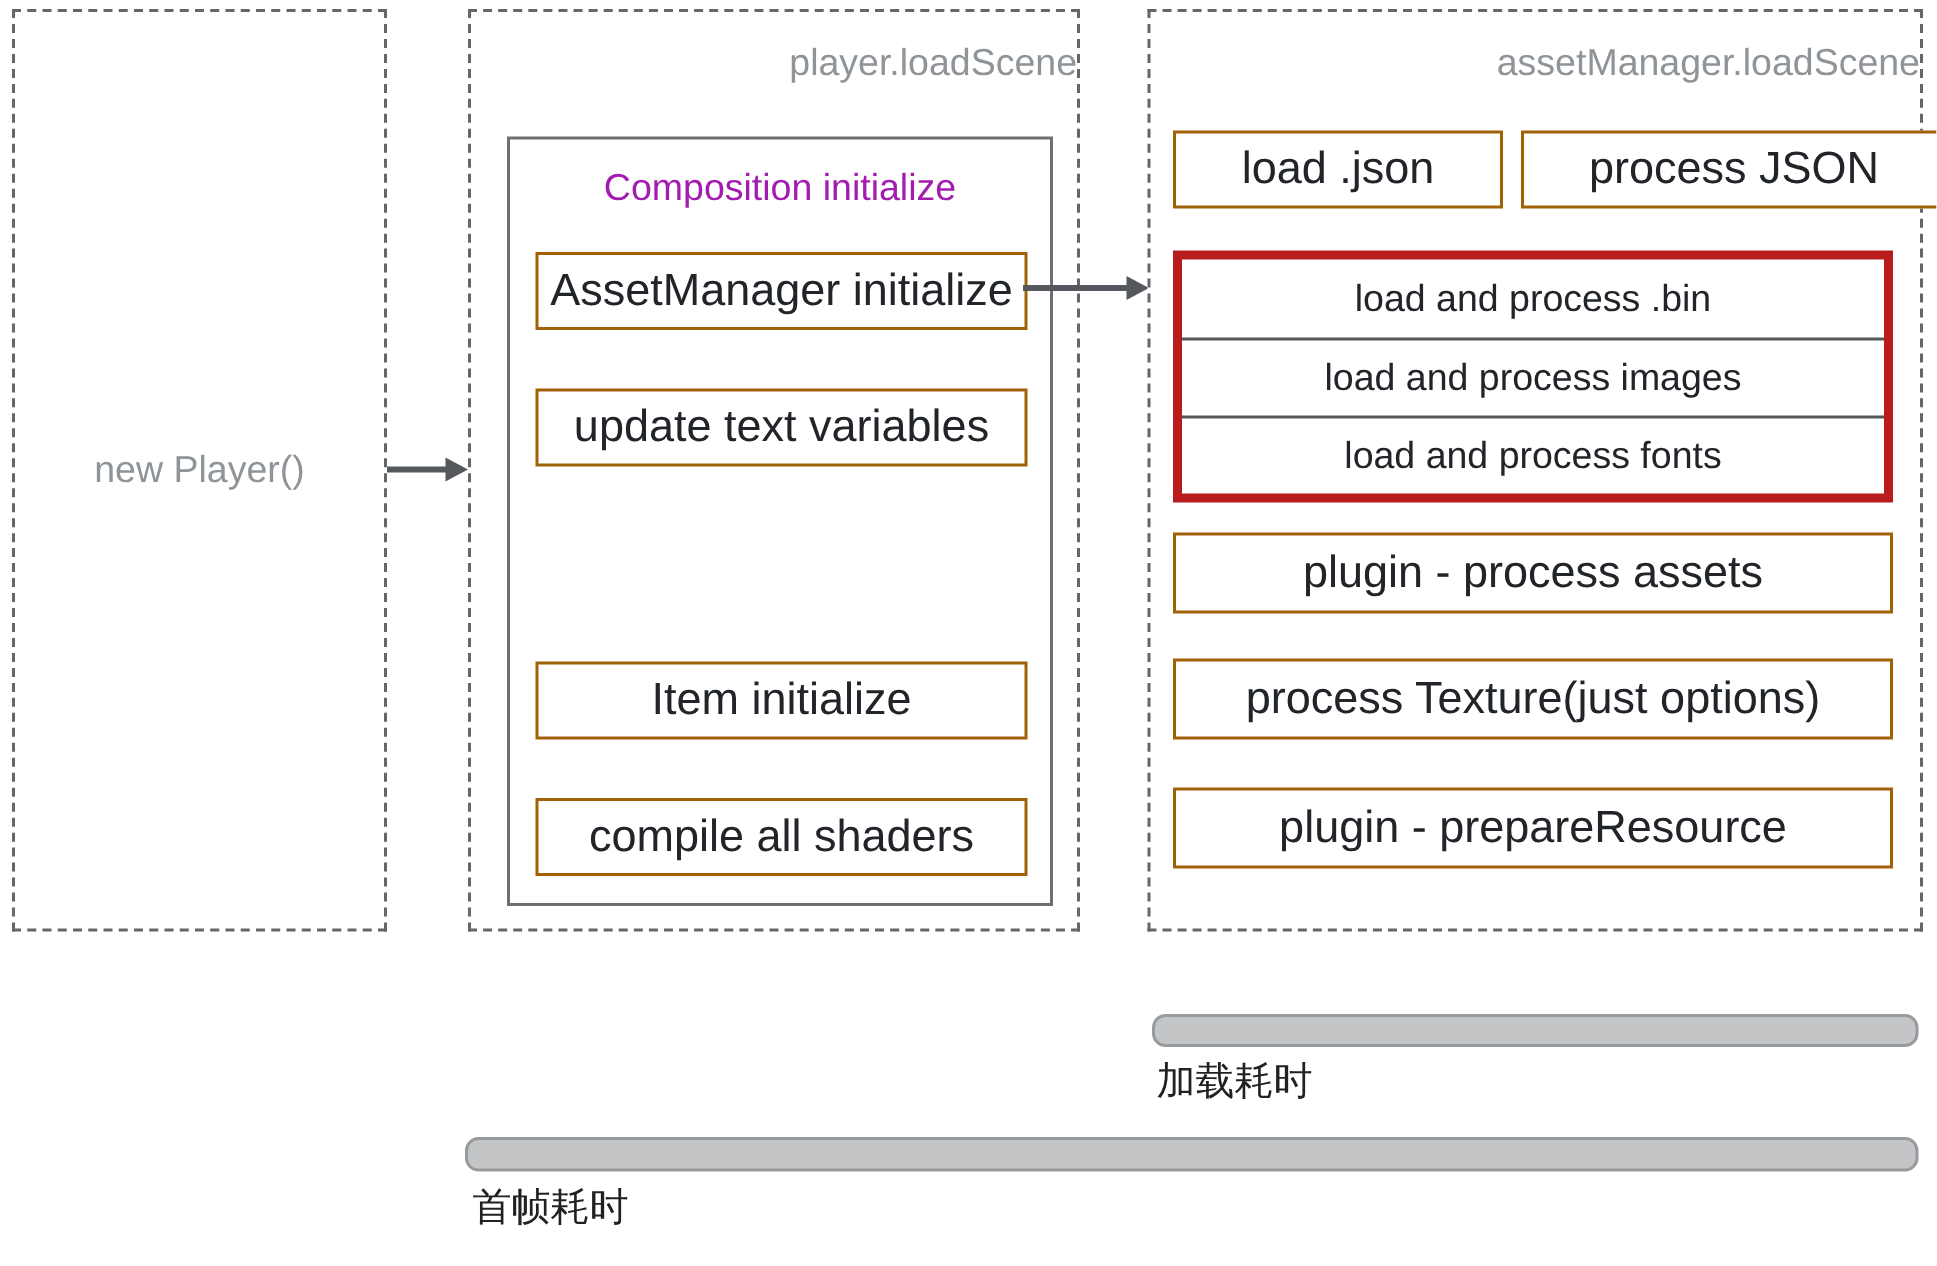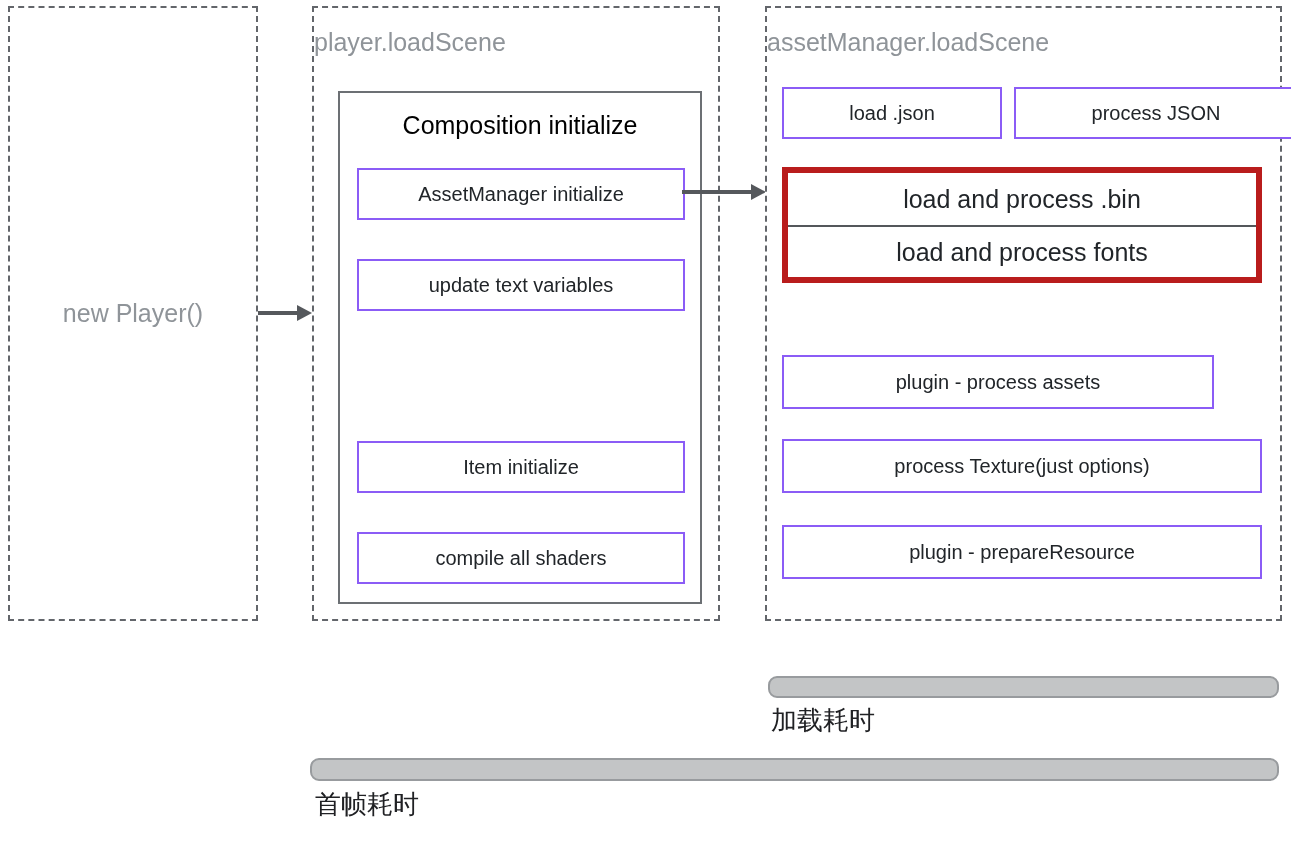--- a/index.html
+++ b/index.html
@@ -15,21 +15,21 @@
     overflow: hidden;
   }
   .panel {
     position: absolute;
     border: 2px dashed #63666b;
     background: #ffffff;
   }
   .panel-title {
     position: absolute;
     top: 20px; left: 0; right: 0;
-    text-align: left;
+    text-align: right;
     font-size: 25px;
     color: #8f9499;
   }
   .center-label {
     position: absolute;
     inset: 0;
     display: flex;
     align-items: center;
     justify-content: center;
     font-size: 25px;
@@ -38,30 +38,30 @@
   .group-box {
     position: absolute;
     border: 2px solid #6c7074;
     background: #ffffff;
   }
   .group-title {
     position: absolute;
     top: 18px; left: 0; right: 0;
     text-align: center;
     font-size: 25px;
-    color: #000000;
+    color: #a21caf;
   }
   .box {
     position: absolute;
-    border: 2px solid #8b5cf6;
+    border: 2px solid #a16207;
     background: #ffffff;
     display: flex;
     align-items: center;
     justify-content: center;
-    font-size: 20px;
+    font-size: 30px;
     color: #212529;
     white-space: nowrap;
   }
   .stack {
     position: absolute;
     border: 6px solid #b91c1c;
     background: #ffffff;
   }
   .stack-row {
     height: 52px;
@@ -126,24 +126,25 @@
   <div class="arrow-head" style="left:751px; top:184px;"></div>
 
   <div class="panel" style="left:765px; top:6px; width:517px; height:615px;">
     <div class="panel-title">assetManager.loadScene</div>
 
     <div class="box" style="left:15px; top:79px; width:220px; height:52px;">load .json</div>
     <div class="box" style="left:247px; top:79px; width:284px; height:52px;">process JSON</div>
 
     <div class="stack" style="left:15px; top:159px; width:480px;">
       <div class="stack-row">load and process .bin</div>
+      <div class="stack-row">load and process images</div>
       <div class="stack-row">load and process fonts</div>
     </div>
 
-    <div class="box" style="left:15px; top:347px; width:432px; height:54px;">plugin - process assets</div>
+    <div class="box" style="left:15px; top:347px; width:480px; height:54px;">plugin - process assets</div>
     <div class="box" style="left:15px; top:431px; width:480px; height:54px;">process Texture(just options)</div>
     <div class="box" style="left:15px; top:517px; width:480px; height:54px;">plugin - prepareResource</div>
   </div>
 
   <div class="bar" style="left:768px; top:676px; width:511px; height:22px;"></div>
   <div class="bar-label" style="left:771px; top:703px;">加载耗时</div>
 
   <div class="bar" style="left:310px; top:758px; width:969px; height:23px;"></div>
   <div class="bar-label" style="left:315px; top:787px;">首帧耗时</div>
 

